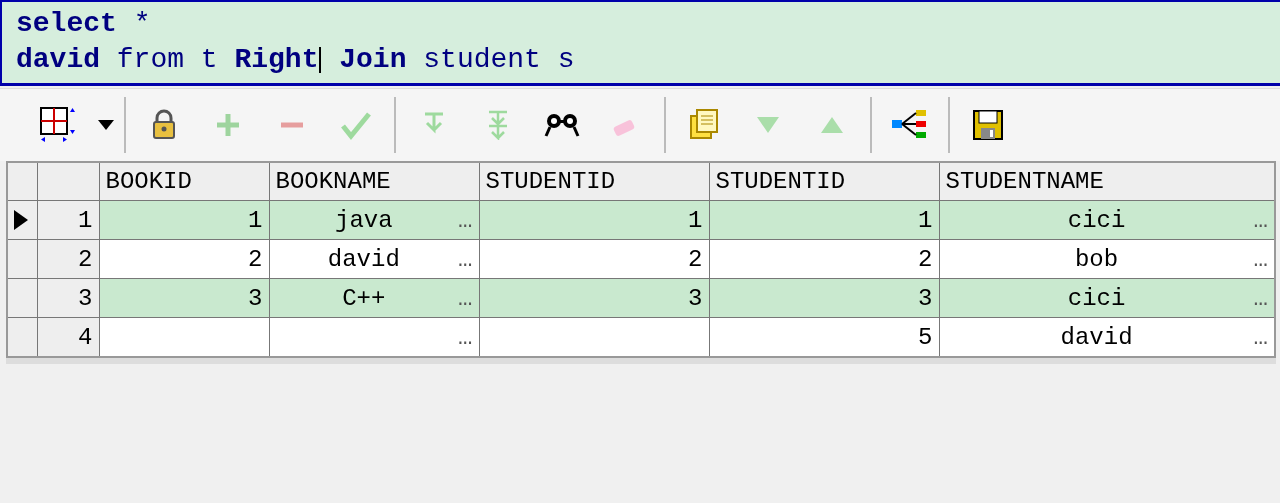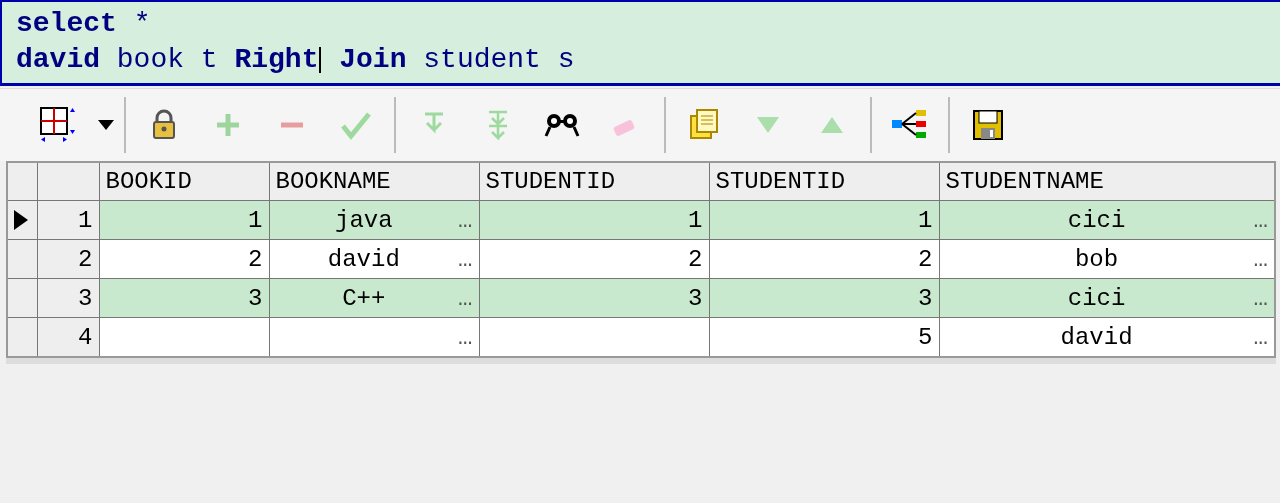--- a/index.html
+++ b/index.html
@@ -109,21 +109,21 @@
   }
 </style>
 </head>
 <body>
 
 <div class="sql-editor">
   <div>
     <span class="kw">select</span><span class="id"> *</span>
   </div>
   <div>
-    <span class="kw">david</span><span class="id"> book t </span><span class="kw">Right</span><span class="cursor"></span><span class="kw"> Join</span><span class="id"> student s</span>
+    <span class="kw">david</span><span class="id"> from t </span><span class="kw">Right</span><span class="cursor"></span><span class="kw"> Join</span><span class="id"> student s</span>
   </div>
 </div>
 
 <div class="divider"></div>
 
 <div class="toolbar">
   <div class="tb-btn">
     <svg width="38" height="38" viewBox="0 0 38 38">
       <rect x="2" y="2" width="26" height="26" fill="#fff" stroke="#000" stroke-width="2"></rect>
       <line x1="2" y1="15" x2="28" y2="15" stroke="#c00" stroke-width="2"></line>

